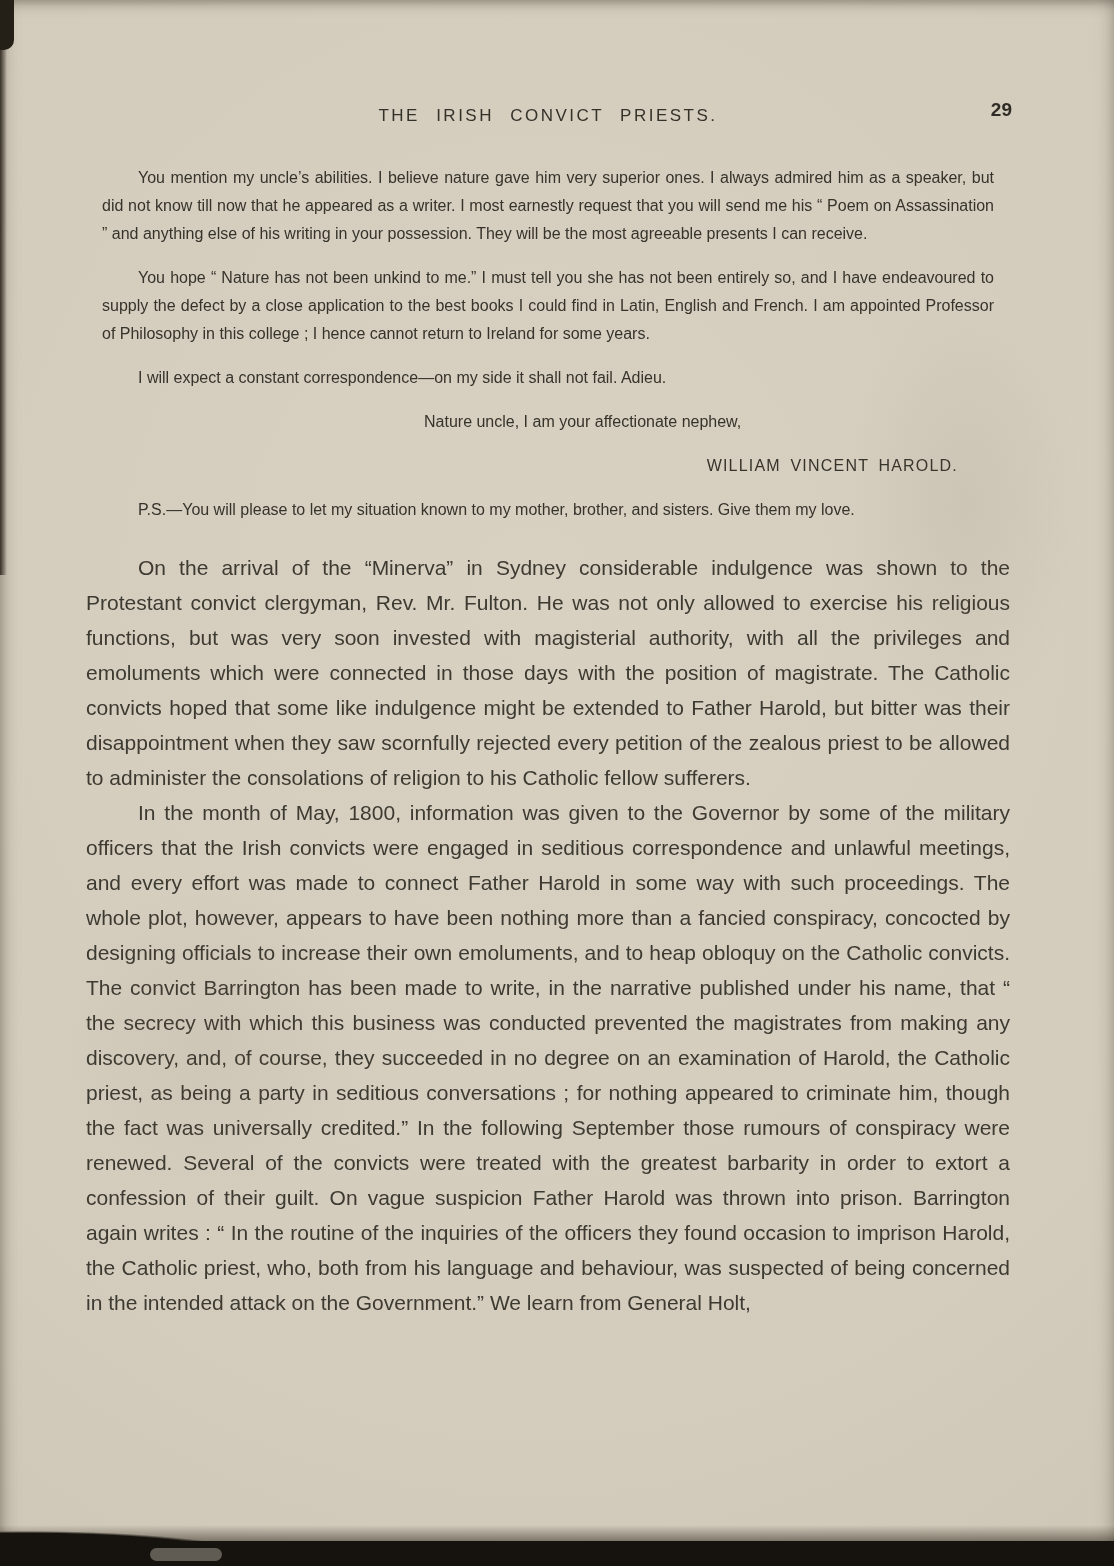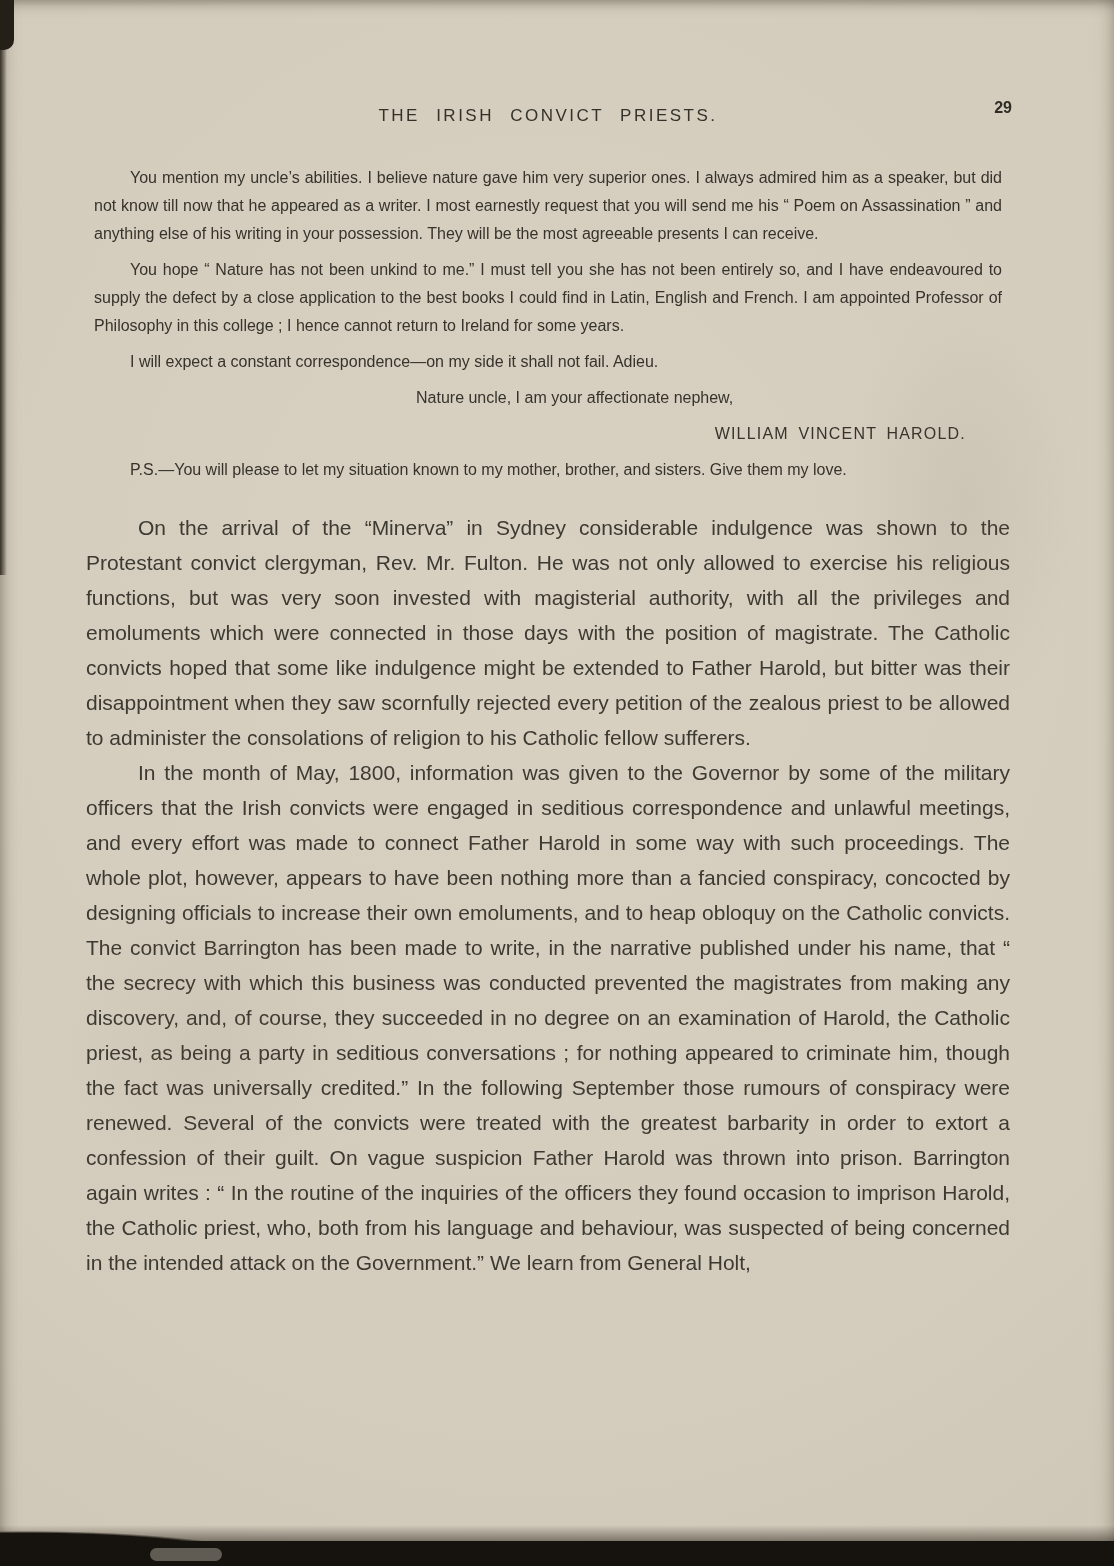--- a/index.html
+++ b/index.html
@@ -64,34 +64,34 @@
   .title {
     font-size: 17px;
     letter-spacing: 2.5px;
     word-spacing: 9px;
     color: #343129;
   }
   .page-number {
     position: absolute;
     right: -2px;
     top: -7px;
-    font-size: 16px;
+    font-size: 19px;
     font-weight: bold;
     color: #2f2c25;
   }
 
   
   .letter {
     margin: 28px 104px 0 86px;
     font-size: 16px;
     line-height: 28px;
     text-align: justify;
     color: #36332b;
   }
-  .letter p { margin: 8px; }
+  .letter p { margin: 16px; }
   .letter .para { text-indent: 36px; }
   .valediction { text-align: left; padding-left: 322px; }
   .signature {
     text-align: right;
     padding-right: 36px;
     letter-spacing: 1.2px;
     word-spacing: 4px;
   }
   .postscript { text-indent: 36px; }
   .address { margin-top: 26px; }

